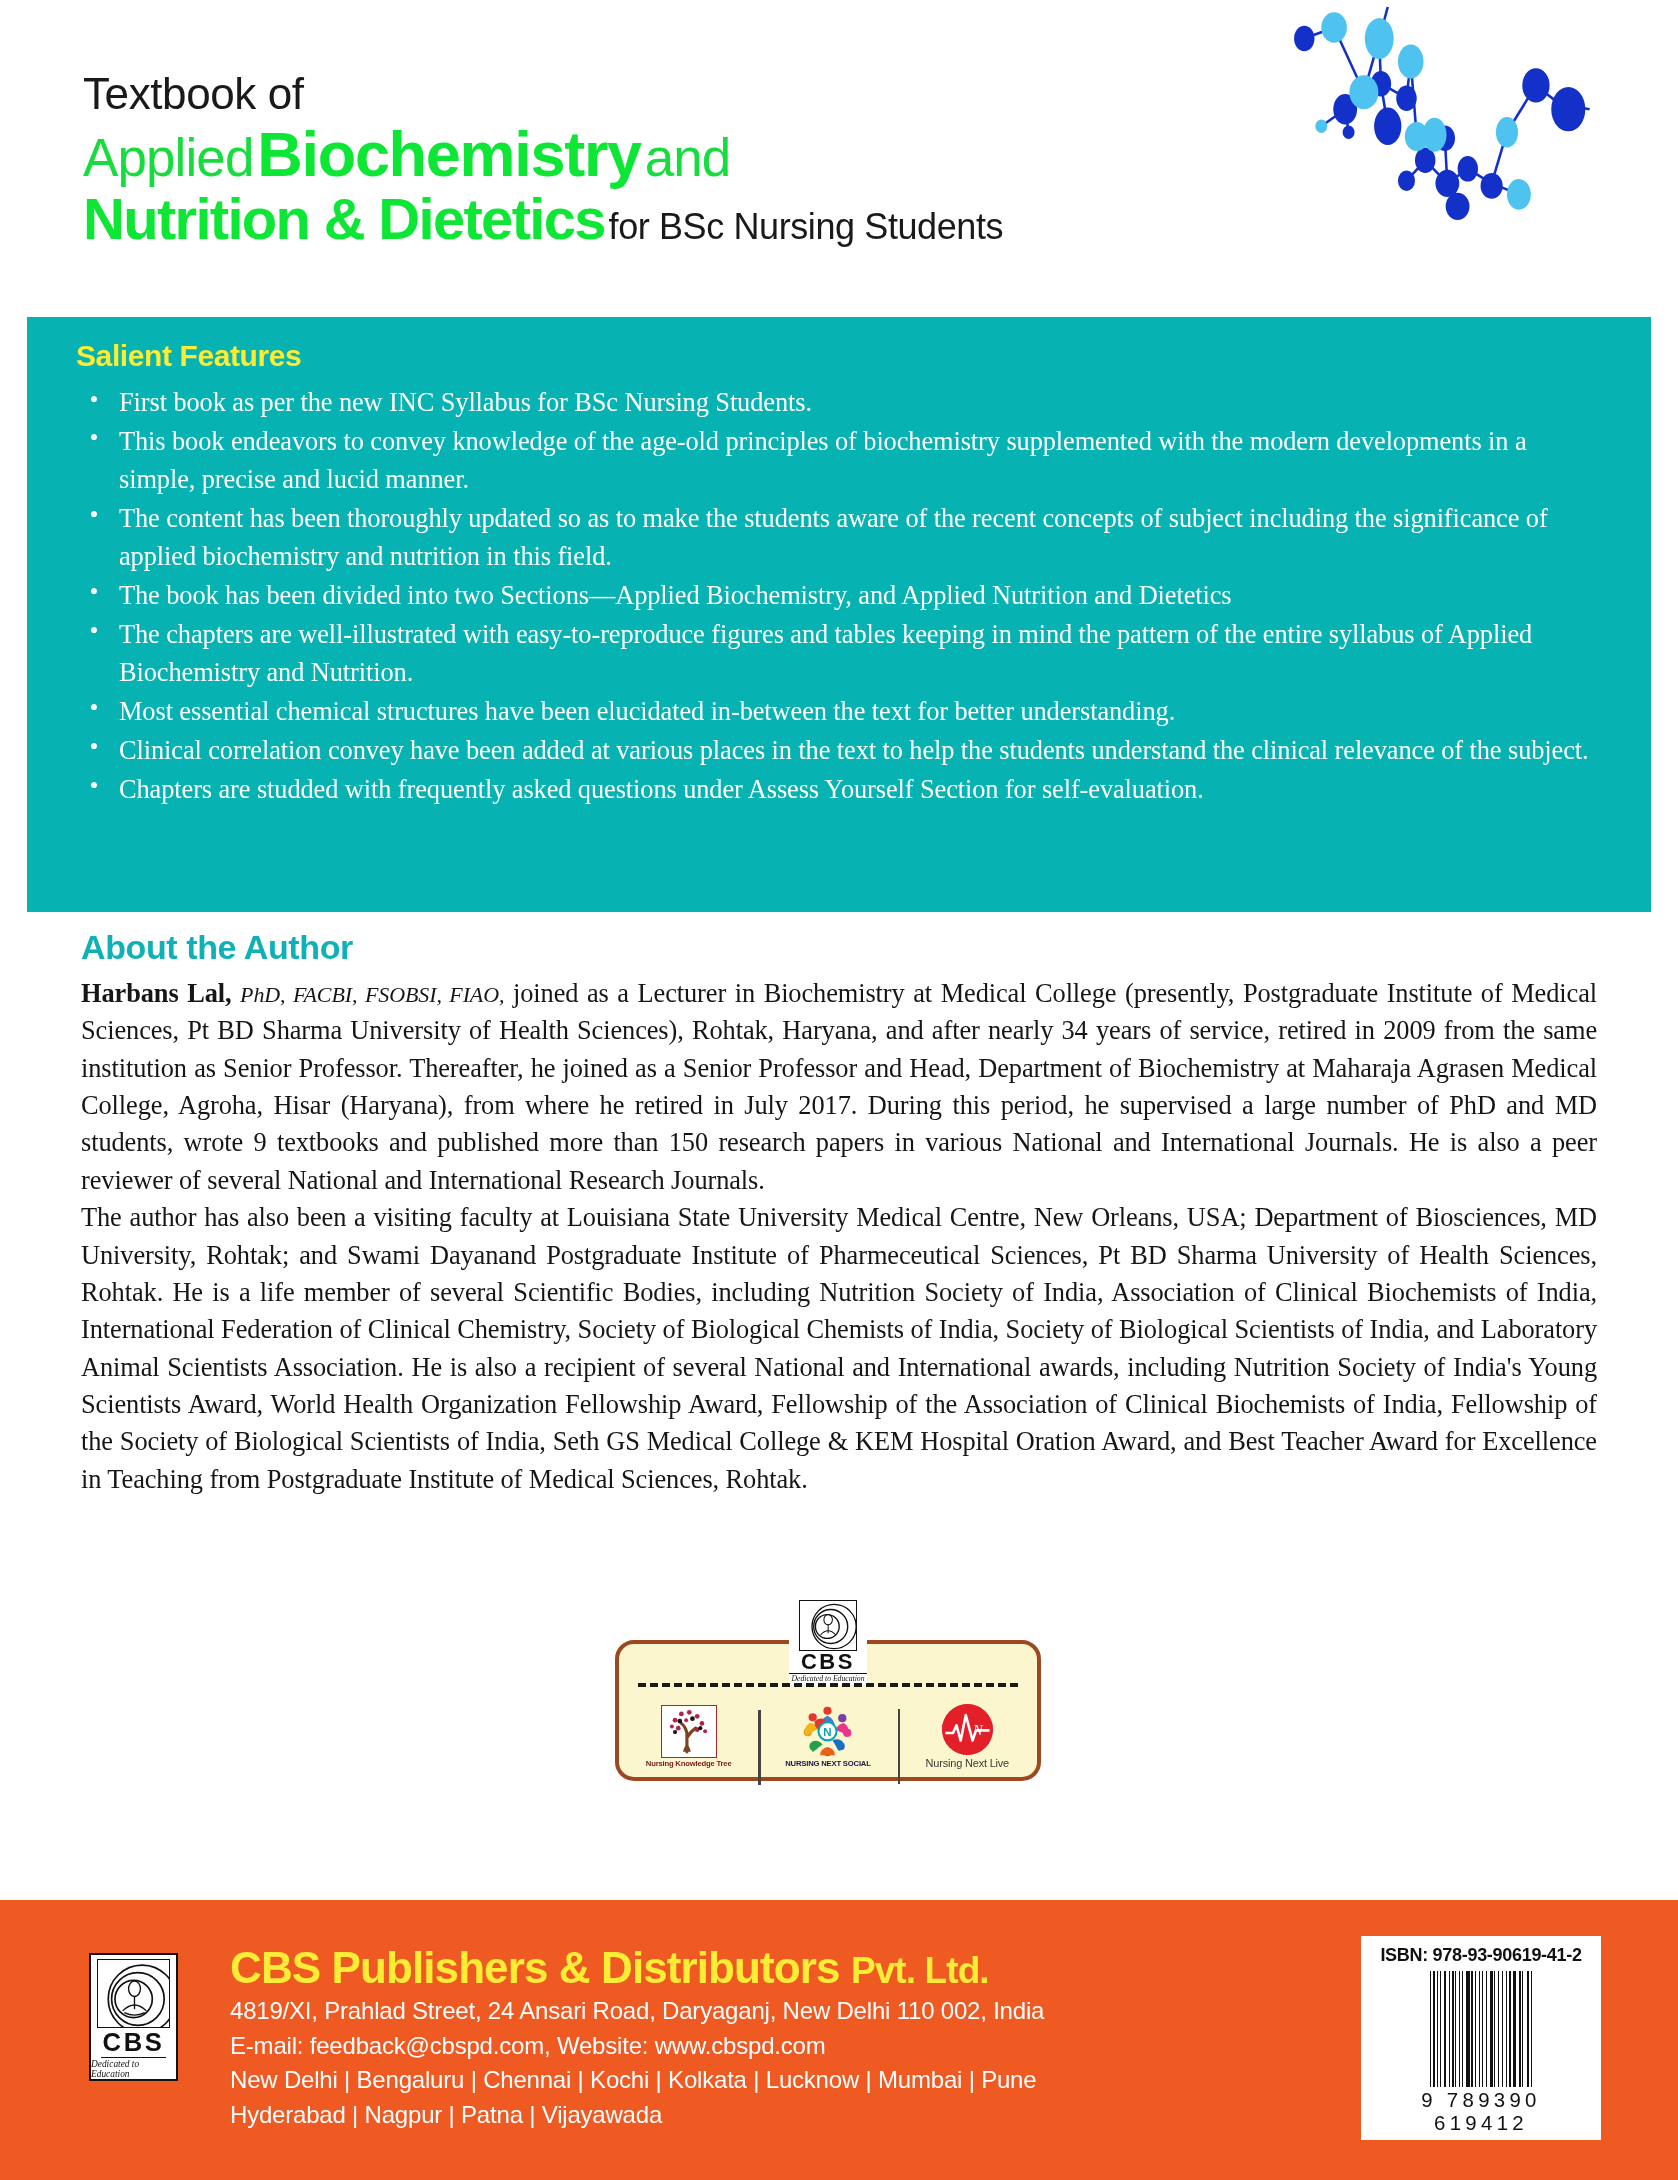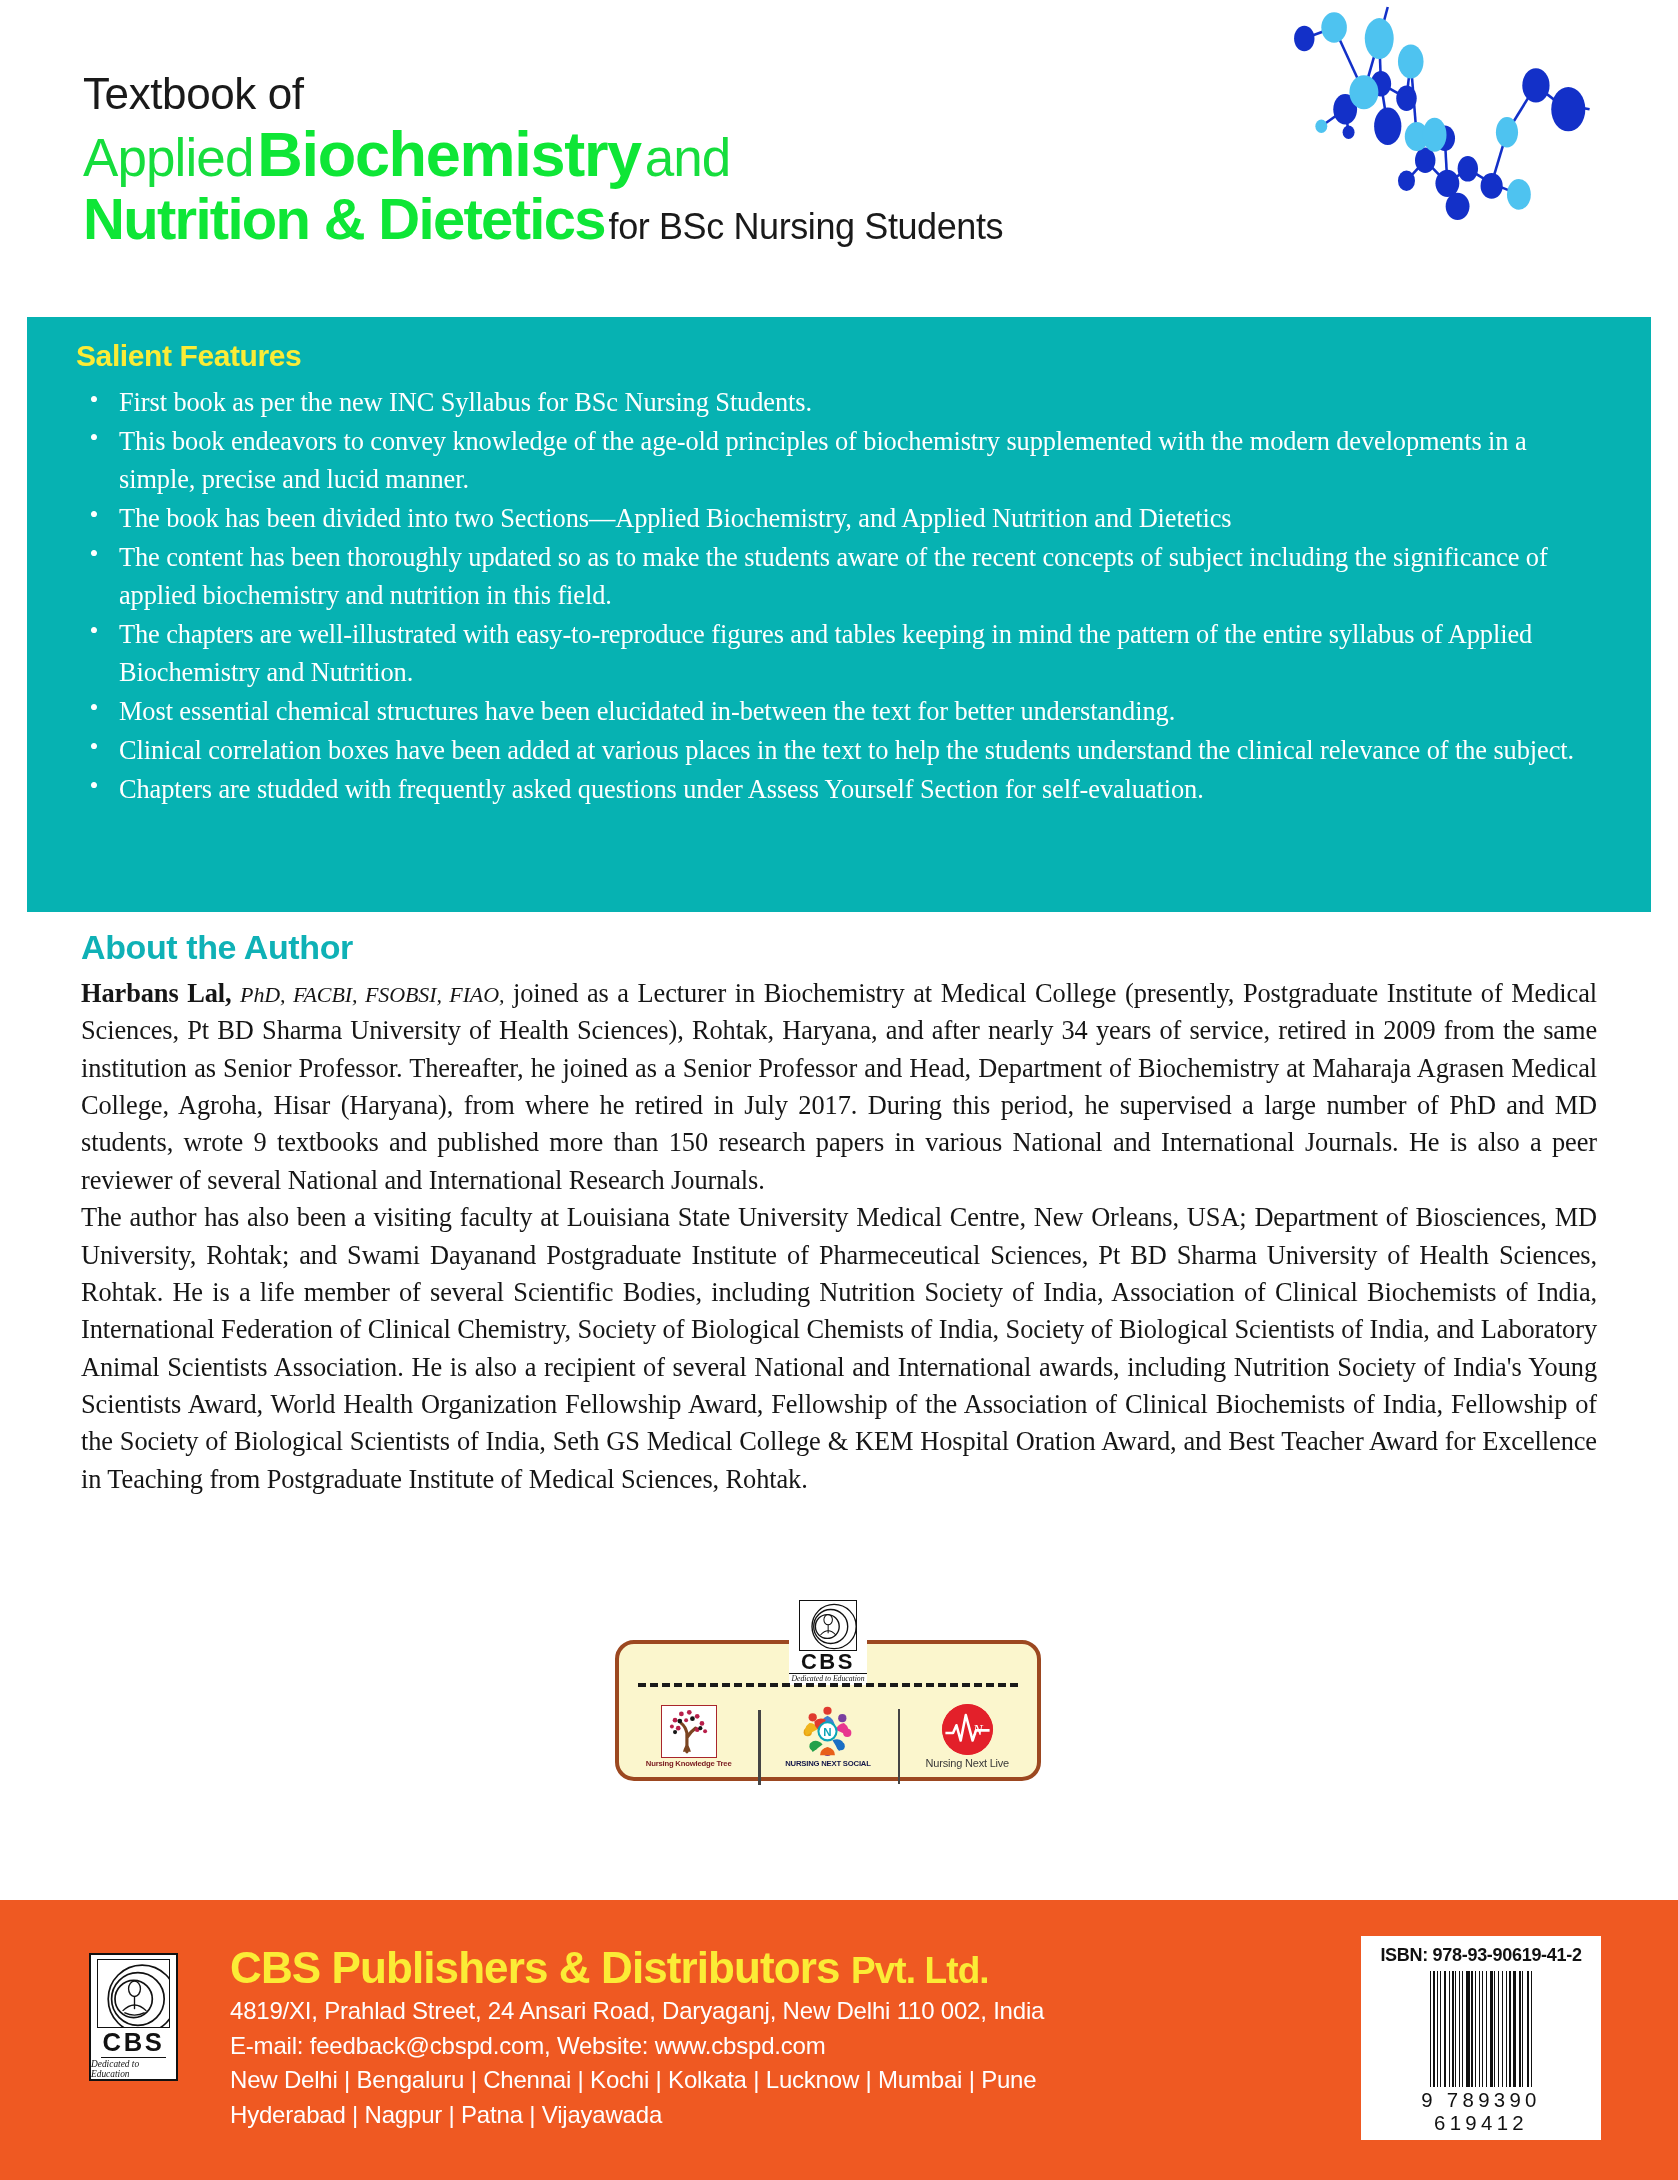--- a/index.html
+++ b/index.html
@@ -431,25 +431,25 @@
       <span class="t-nd">Nutrition &amp; Dietetics</span>
       <span class="t-for">for BSc Nursing Students</span>
     </div>
   </div>
 
   <div class="teal-band">
     <div class="sf-heading">Salient Features</div>
     <ul class="sf-list">
       <li>First book as per the new INC Syllabus for BSc Nursing Students.</li>
       <li>This book endeavors to convey knowledge of the age-old principles of biochemistry supplemented with the modern developments in a simple, precise and lucid manner.</li>
+      <li>The content has been thoroughly updated so as to make the students aware of the recent concepts of subject  including the significance of applied biochemistry and nutrition in this field.</li>
       <li>The book has been divided into two Sections—Applied Biochemistry, and Applied Nutrition and Dietetics</li>
-      <li>The content has been thoroughly updated so as to make the students aware of the recent concepts of subject  including the significance of applied biochemistry and nutrition in this field.</li>
       <li>The chapters are well-illustrated with easy-to-reproduce figures and tables keeping in mind the pattern of the entire syllabus of Applied Biochemistry and Nutrition.</li>
       <li>Most essential chemical structures have been elucidated in-between the text for better understanding.</li>
-      <li>Clinical correlation boxes have been added at various places in the text to help the students understand the clinical relevance of the subject.</li>
+      <li>Clinical correlation convey have been added at various places in the text to help the students understand the clinical relevance of the subject.</li>
       <li>Chapters are studded with frequently asked questions under Assess Yourself Section for self-evaluation.</li>
     </ul>
   </div>
 
   <div class="about">
     <div class="about-heading">About the Author</div>
     <p class="bio-p"><span class="bio-name">Harbans Lal,</span> <span class="bio-degrees">PhD, FACBI, FSOBSI, FIAO,</span><span> joined as a Lecturer in Biochemistry at Medical College (presently, Postgraduate Institute of Medical Sciences, Pt BD Sharma University of Health Sciences), Rohtak, Haryana, and after nearly 34 years of service, retired in 2009 from the same institution as Senior Professor. Thereafter, he joined as a Senior Professor and Head, Department of Biochemistry at Maharaja Agrasen Medical College, Agroha, Hisar (Haryana), from where he retired in July 2017. During this period, he supervised a large number of PhD and MD students, wrote 9 textbooks and published more than 150 research papers in various National and International Journals. He is also a peer reviewer of several National and International Research Journals.</span></p>
     <p class="bio-p">The author has also been a visiting faculty at Louisiana State University Medical Centre, New Orleans, USA; Department of Biosciences, MD University, Rohtak; and Swami Dayanand Postgraduate Institute of Pharmeceutical Sciences, Pt BD Sharma University of Health Sciences, Rohtak. He is a life member of several Scientific Bodies, including Nutrition Society of India, Association of Clinical Biochemists of India, International Federation of Clinical Chemistry, Society of Biological Chemists of India, Society of Biological Scientists of India, and Laboratory Animal Scientists Association. He is also a recipient of several National and International awards, including Nutrition Society of India's Young Scientists Award, World Health Organization Fellowship Award, Fellowship of the Association of Clinical Biochemists of India, Fellowship of the Society of Biological Scientists of India, Seth GS Medical College &amp; KEM Hospital Oration Award, and Best Teacher Award for Excellence in Teaching from Postgraduate Institute of Medical Sciences, Rohtak.</p>
   </div>
 

